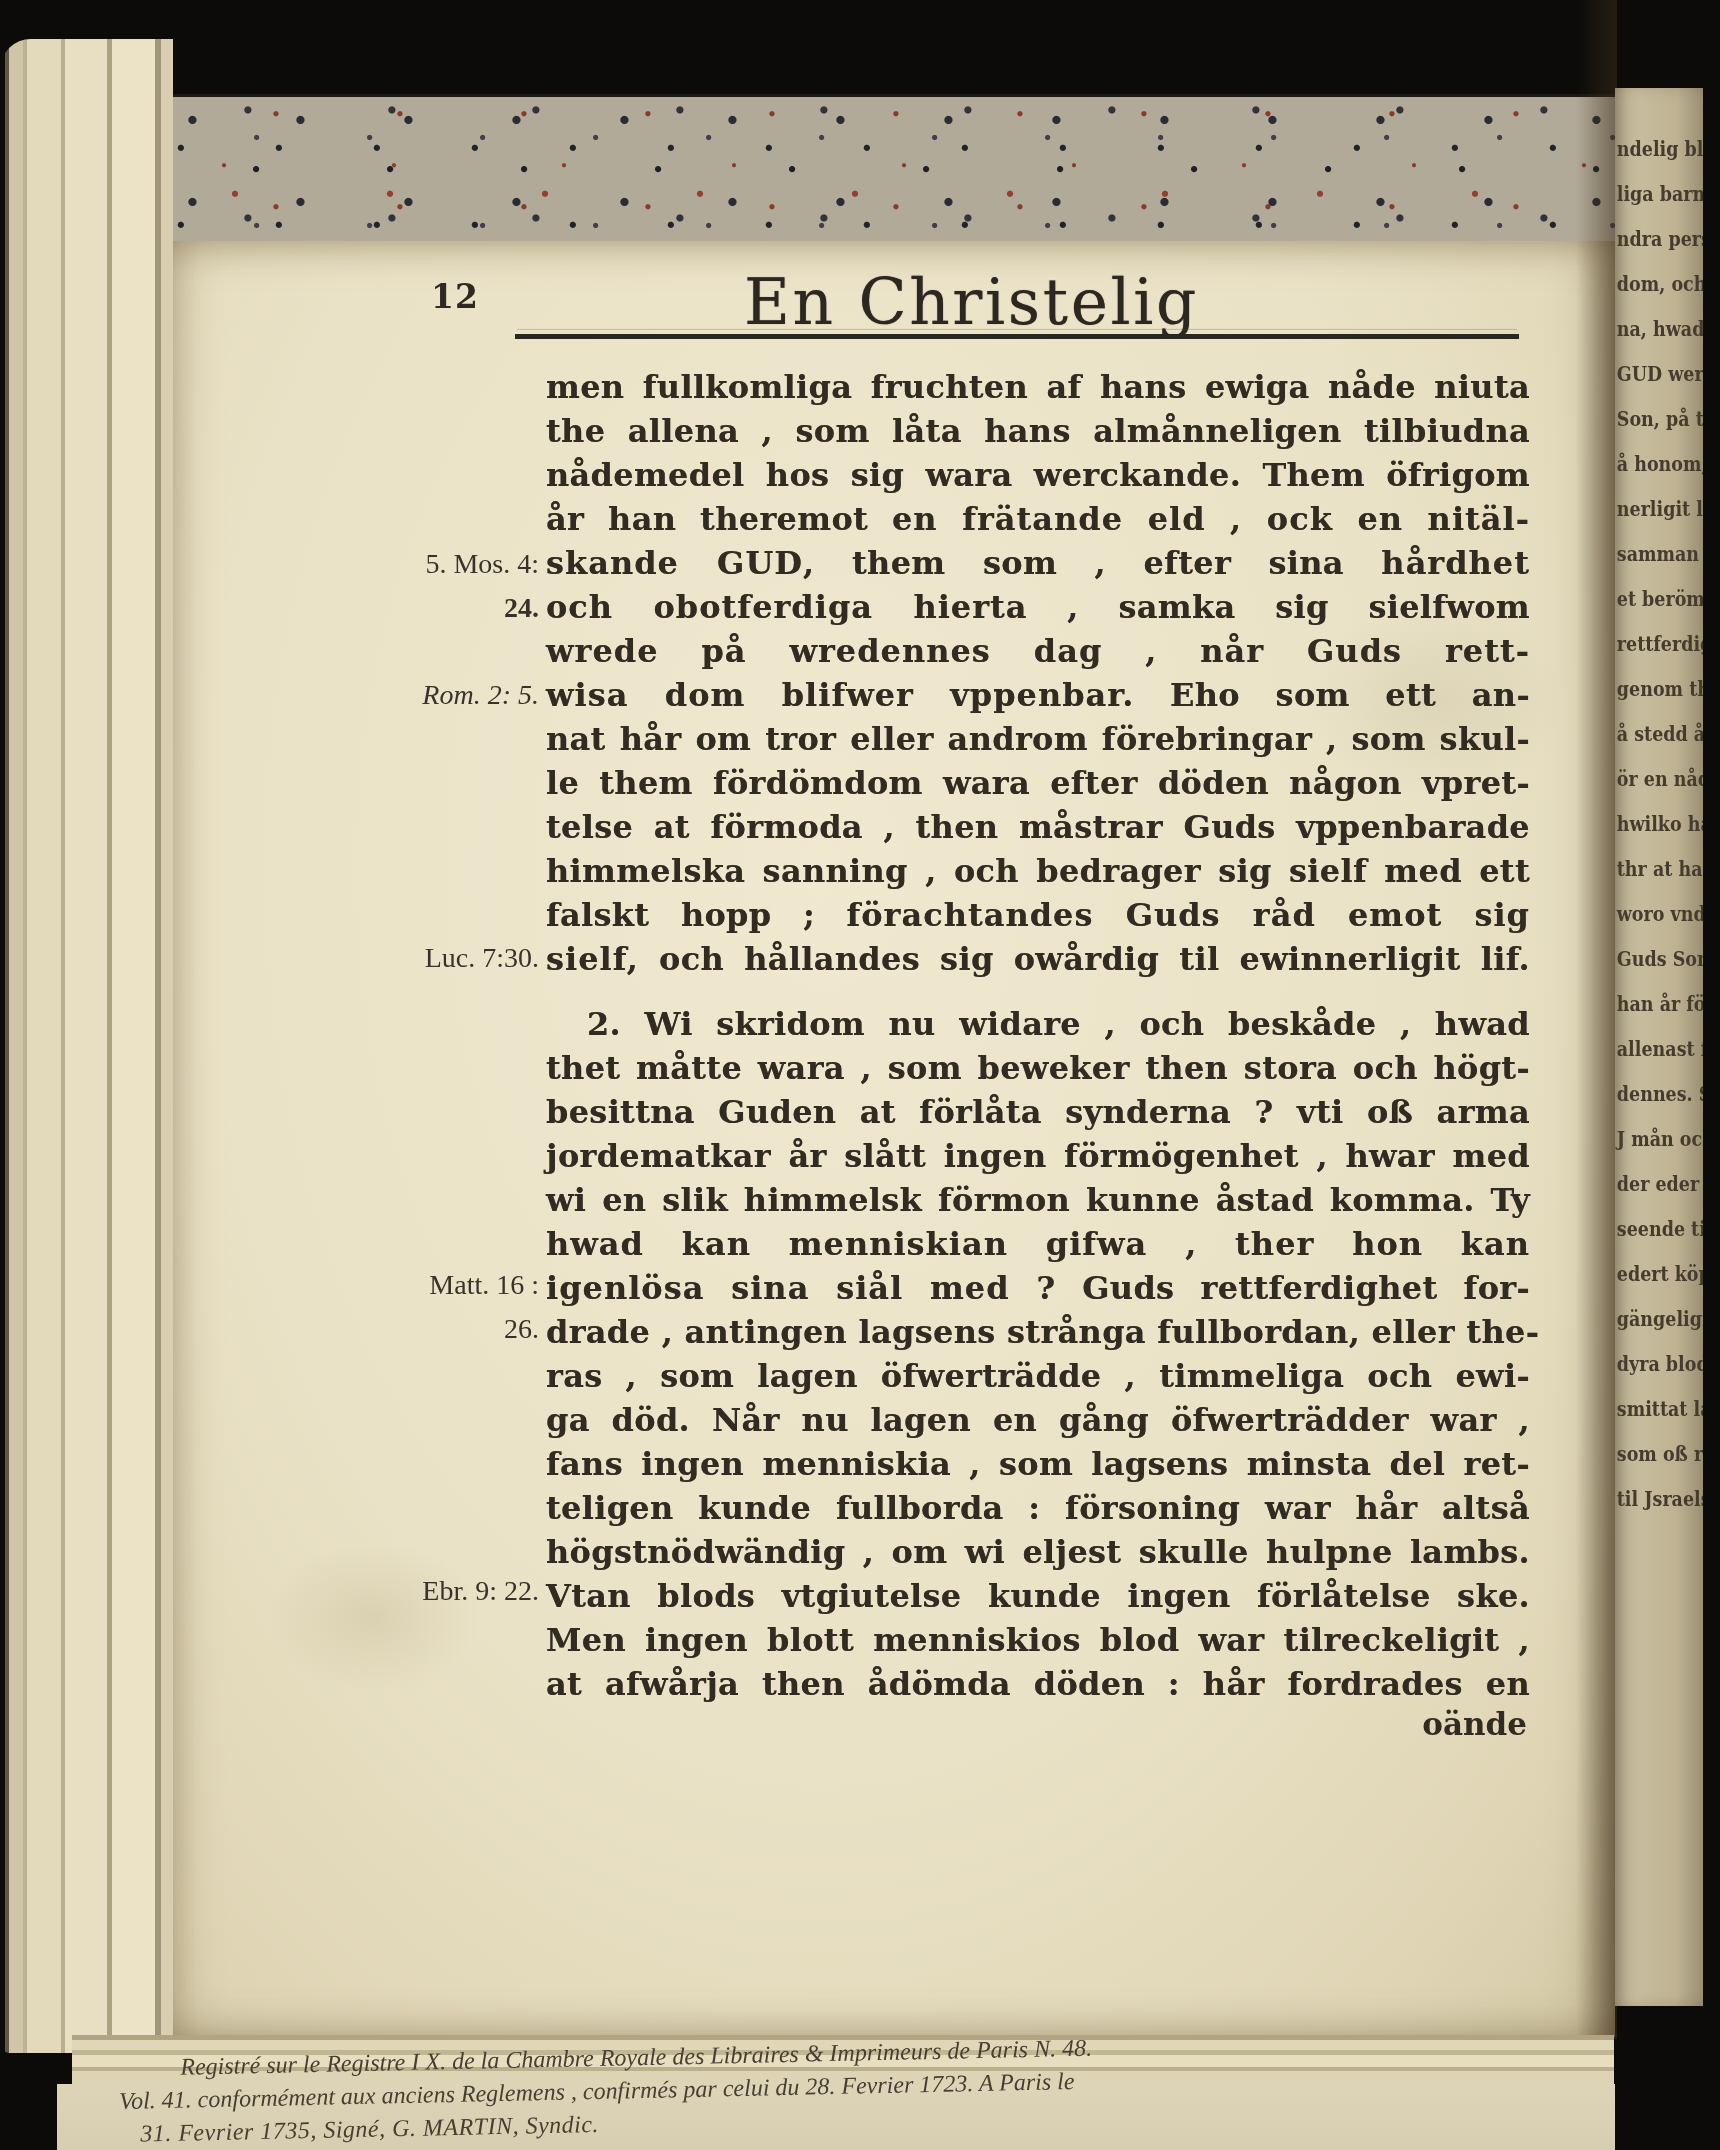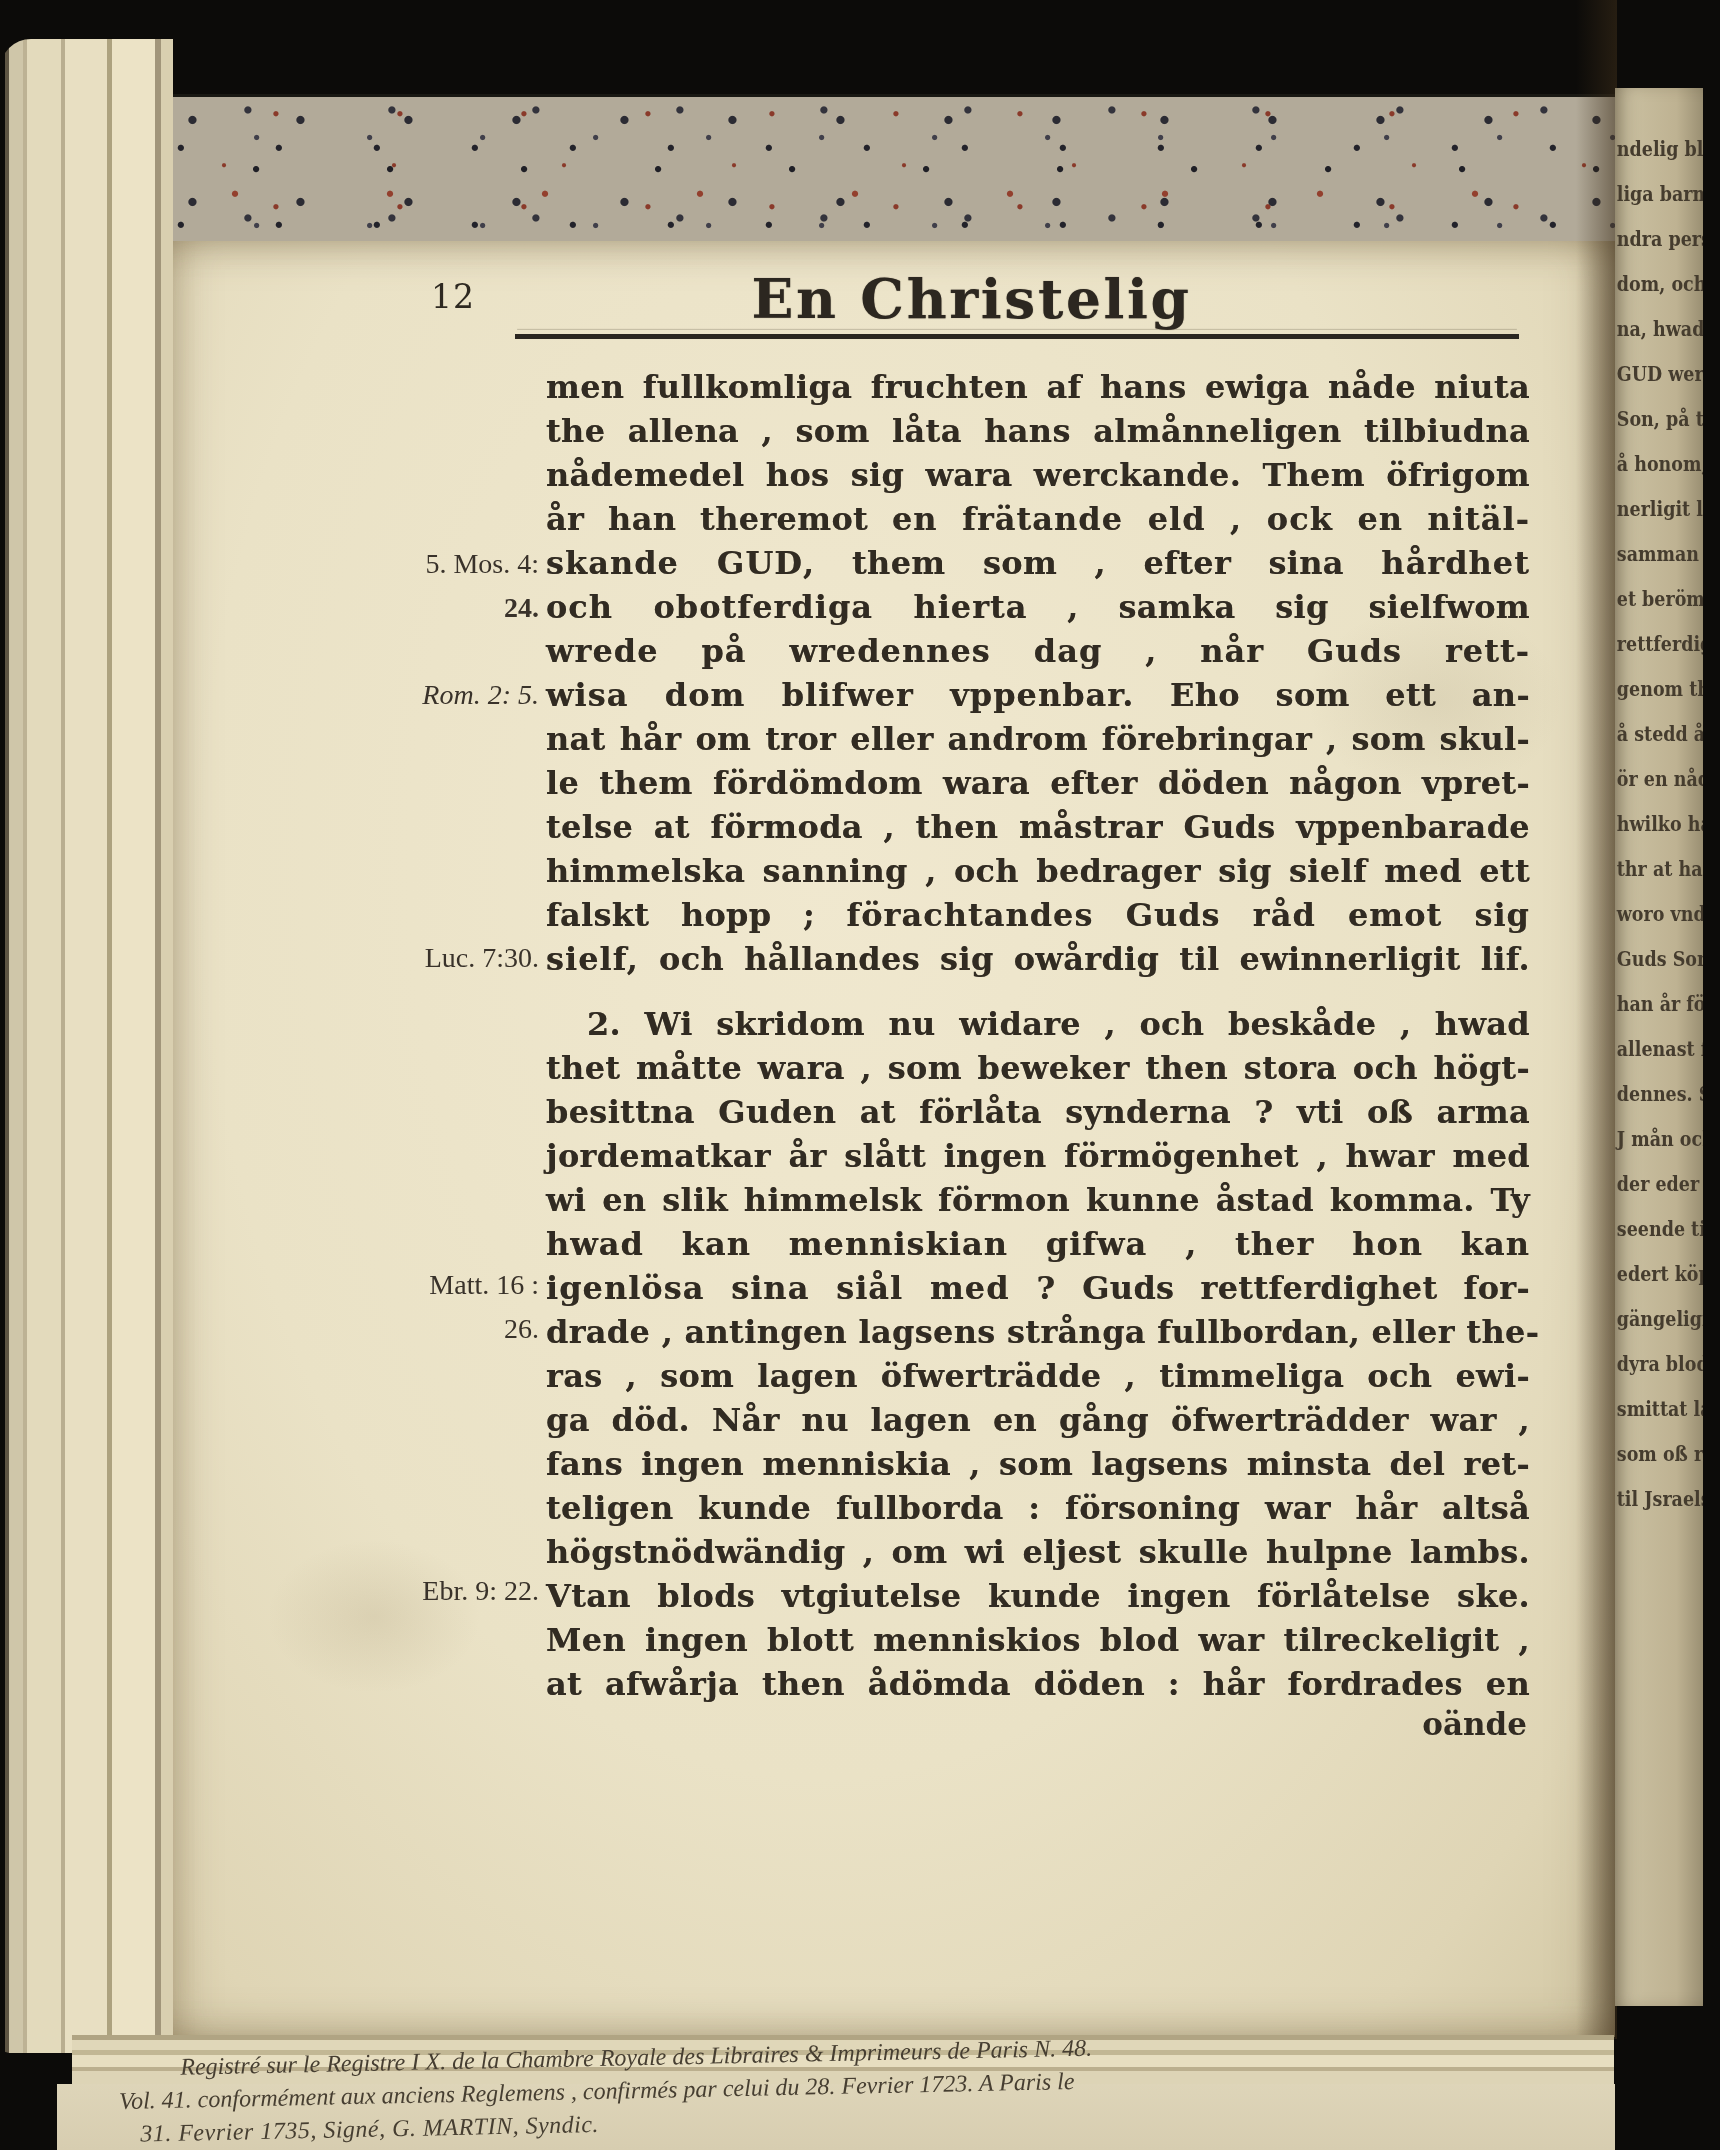--- a/index.html
+++ b/index.html
@@ -36,24 +36,24 @@
                inset 28px 0 46px -26px rgba(110,90,55,.4),
                inset 0 28px 46px -28px rgba(110,90,55,.4),
                inset 0 -28px 46px -28px rgba(110,90,55,.35);
     color:#312b22;}
   .stain{position:absolute;border-radius:50%;pointer-events:none;}
   .stain.s1{left:93px;top:1298px;width:216px;height:155px;
     background:radial-gradient(ellipse, rgba(120,100,60,.12), transparent 70%);}
   .stain.s2{left:1133px;top:361px;width:258px;height:196px;
     background:radial-gradient(ellipse, rgba(110,95,60,.10), transparent 70%);}
 
-  .pageno{position:absolute;left:258px;top:36px;font-size:33px;font-weight:normal;
+  .pageno{position:absolute;left:258px;top:36px;font-size:33px;font-weight:bold;
     letter-spacing:1px;color:#2e2921;}
   .header{position:absolute;left:541px;top:25px;width:515px;text-align:center;
-    font-size:55px;font-weight:bold;letter-spacing:2.6px;color:#2c2720;
+    font-size:63px;font-weight:normal;letter-spacing:2.6px;color:#2c2720;
     text-shadow:0 0 1px rgba(40,30,20,.55);}
   .rule{position:absolute;left:342px;top:93px;width:1004px;height:4.6px;background:#2a2620;
     box-shadow:0 -7.2px 0 -2.1px rgba(90,80,60,.35);}
 
   
   .bodytext{position:absolute;left:373px;top:124px;width:984px;}
   .para.gap{margin-top:20.6px;}
   .bline{height:44px;line-height:44px;font-size:32px;font-weight:bold;
     letter-spacing:0.3px;white-space:nowrap;
     text-align:justify;text-align-last:justify;

